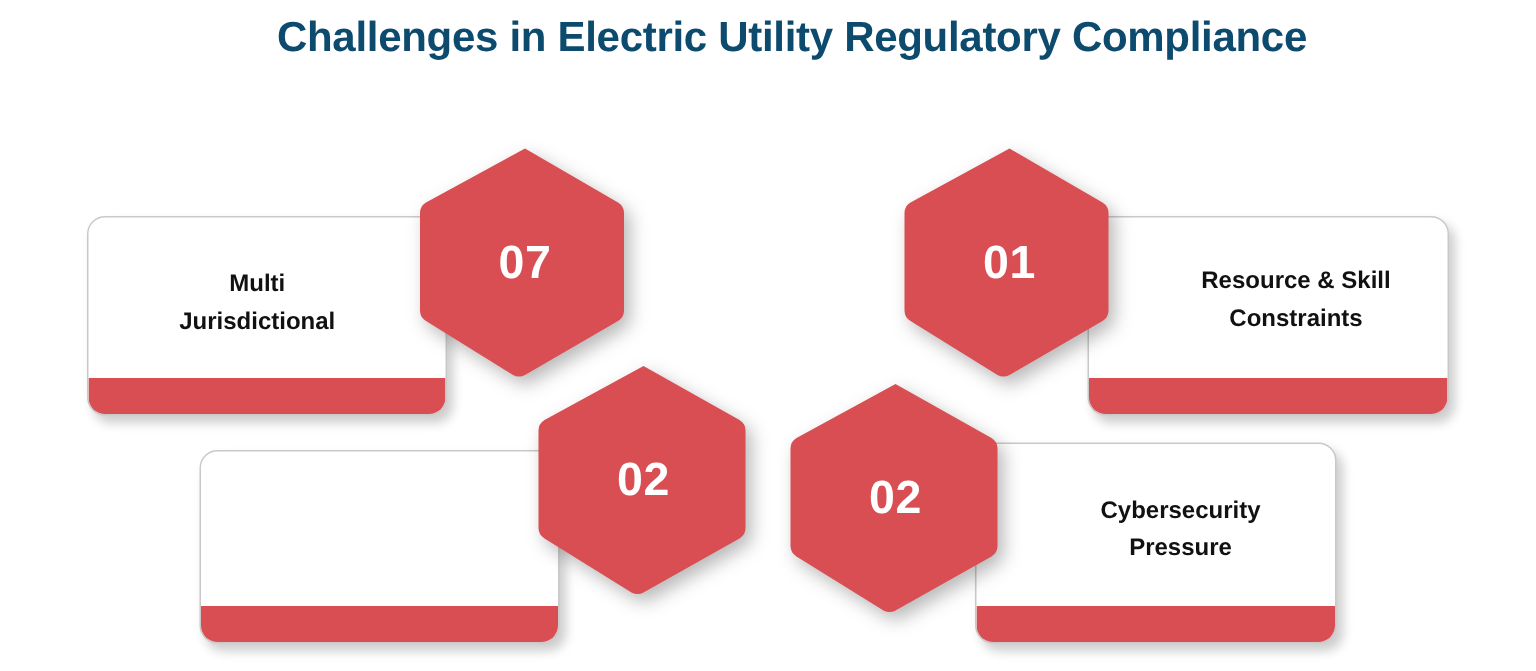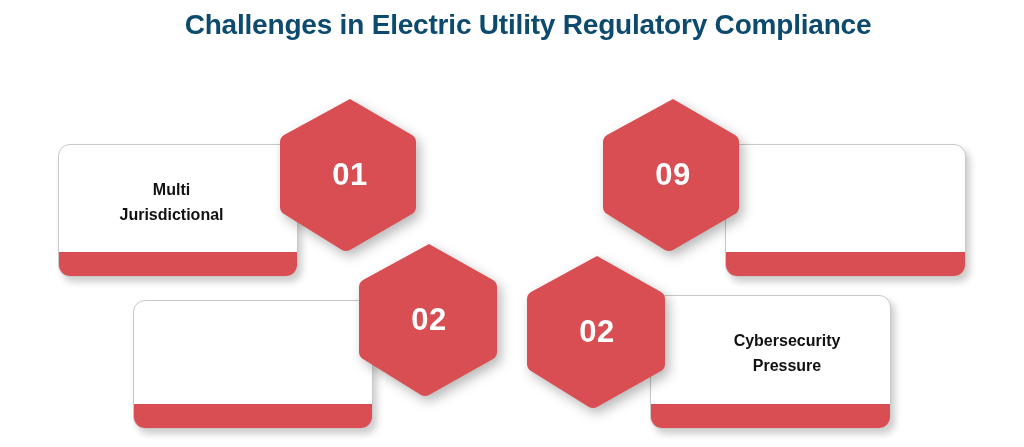--- a/index.html
+++ b/index.html
@@ -117,21 +117,21 @@
 
   <div class="card card-1">
     <div class="card-label">Multi
 Jurisdictional</div>
     <div class="card-footer"></div>
   </div>
   <div class="hexagon hex-1">
     <svg viewBox="0 0 138 157" width="138" height="157" aria-hidden="true">
       <path d="M69 3 L131 39 Q135 41.5 135 46 L135 111 Q135 115.5 131 118 L69 154 Q65 156 61 154 L3 118 Q-1 115.5 -1 111 L-1 46 Q-1 41.5 3 39 Z" fill="#d94e52" stroke="none" style="filter: drop-shadow(4px 5px 6px rgba(0,0,0,0.28));"></path>
     </svg>
-    <div class="hex-number">01</div>
+    <div class="hex-number">07</div>
   </div>
 
   <div class="card card-2">
     <div class="card-footer"></div>
   </div>
   <div class="hexagon hex-2">
     <svg viewBox="0 0 142 157" width="142" height="157" aria-hidden="true">
       <path d="M71 3 L135 39 Q139 41.5 139 46 L139 111 Q139 115.5 135 118 L71 154 Q67 156 63 154 L5 118 Q1 115.5 1 111 L1 46 Q1 41.5 5 39 Z" fill="#d94e52" stroke="none" style="filter: drop-shadow(4px 5px 6px rgba(0,0,0,0.28));"></path>
     </svg>
     <div class="hex-number">02</div>
@@ -143,22 +143,24 @@
     <div class="card-footer"></div>
   </div>
   <div class="hexagon hex-3">
     <svg viewBox="0 0 142 157" width="142" height="157" aria-hidden="true">
       <path d="M71 3 L135 39 Q139 41.5 139 46 L139 111 Q139 115.5 135 118 L71 154 Q67 156 63 154 L5 118 Q1 115.5 1 111 L1 46 Q1 41.5 5 39 Z" fill="#d94e52" stroke="none" style="filter: drop-shadow(4px 5px 6px rgba(0,0,0,0.28));"></path>
     </svg>
     <div class="hex-number">02</div>
   </div>
 
   <div class="card card-4">
+    <div class="card-label">Resource &amp; Skill
+Constraints</div>
     <div class="card-footer"></div>
   </div>
   <div class="hexagon hex-4">
     <svg viewBox="0 0 138 157" width="138" height="157" aria-hidden="true">
       <path d="M69 3 L131 39 Q135 41.5 135 46 L135 111 Q135 115.5 131 118 L69 154 Q65 156 61 154 L3 118 Q-1 115.5 -1 111 L-1 46 Q-1 41.5 3 39 Z" fill="#d94e52" stroke="none" style="filter: drop-shadow(4px 5px 6px rgba(0,0,0,0.28));"></path>
     </svg>
-    <div class="hex-number">09</div>
+    <div class="hex-number">01</div>
   </div>
 
 </div>
 
 </body></html>

